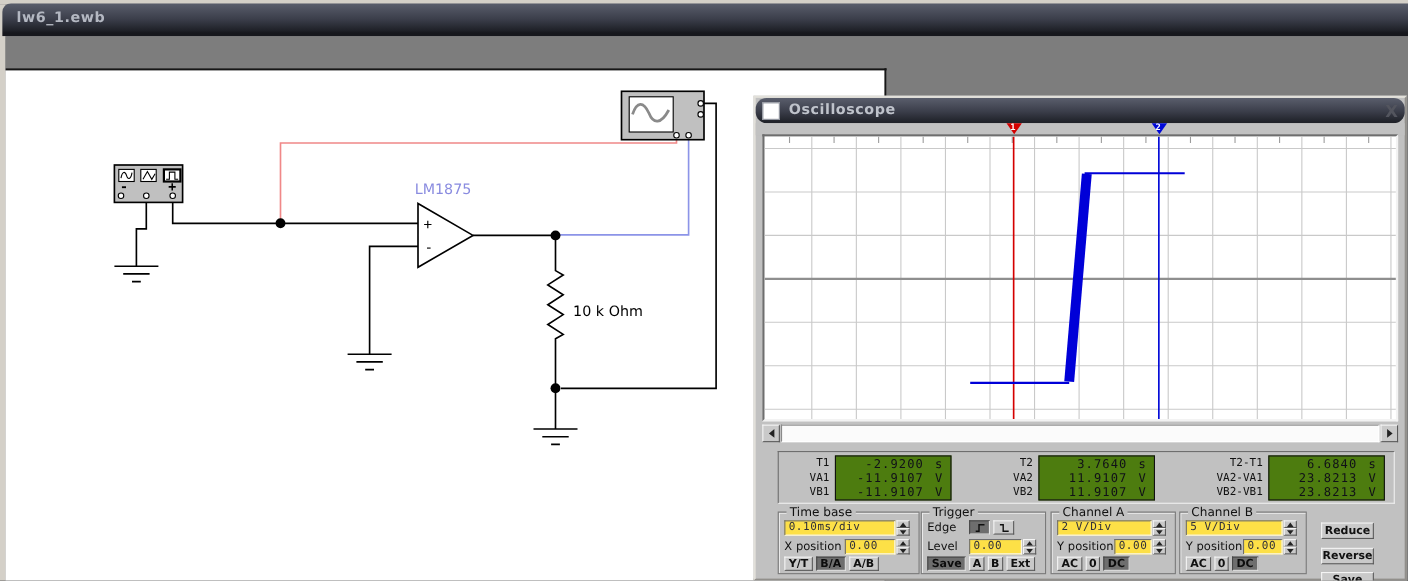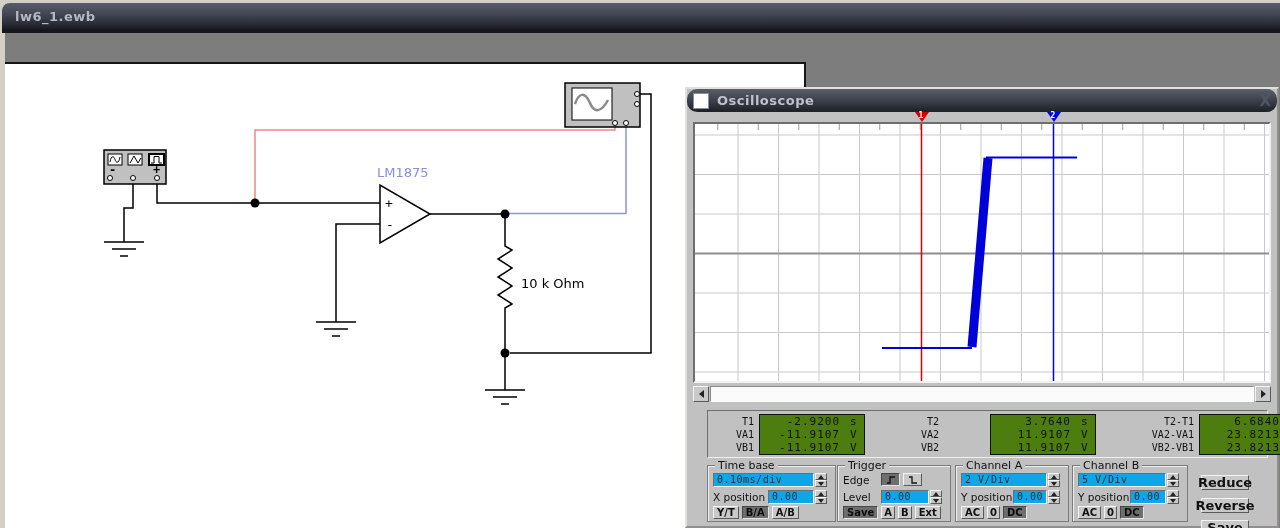--- a/index.html
+++ b/index.html
@@ -55,36 +55,36 @@
   .ro-val{flex:1;text-align:right;padding-right:10px;letter-spacing:1px;}
   .ro-unit{width:14px;}
   
   .controls{position:absolute;left:0;top:373px;width:590px;height:68px;}
   .grp{position:absolute;top:3px;height:55px;background:#c1c1c1;
     border:1px solid #7a7a7a;box-shadow:inset 1px 1px 0 #eeeeee;}
   .grp-label{position:absolute;top:-7px;left:7px;background:#c1c1c1;padding:0 3px;
     font-size:11px;color:#111;white-space:nowrap;}
   .row{position:absolute;left:5px;display:flex;align-items:center;}
   .r1{top:7px;} .r2{top:24px;} .r3{top:40px;}
-  .fld{background:#0ea5e9;border:1px solid;border-color:#6e6e6e #fafafa #fafafa #6e6e6e;
+  .fld{background:#fde047;border:1px solid;border-color:#6e6e6e #fafafa #fafafa #6e6e6e;
     font-family:"DejaVu Sans Mono",monospace;font-size:10px;color:#30303a;height:12px;
     line-height:12px;padding:0 3px;letter-spacing:0.5px;white-space:nowrap;overflow:hidden;}
   .lab{font-size:10.5px;color:#111;white-space:nowrap;}
   .spin{width:12px;height:14px;display:flex;flex-direction:column;margin-left:1px;}
   .su,.sd{flex:1;background:#c9c9c9;border:1px solid;box-sizing:border-box;
     border-color:#f4f4f4 #5a5a5a #5a5a5a #f4f4f4;display:flex;align-items:center;justify-content:center;}
   .su::after{content:"";border-left:3px solid transparent;border-right:3px solid transparent;border-bottom:4px solid #222;}
   .sd::after{content:"";border-left:3px solid transparent;border-right:3px solid transparent;border-top:4px solid #222;}
   .sbtn{height:13px;min-width:18px;padding:0 3px;background:#c9c9c9;border:1px solid;box-sizing:border-box;
     border-color:#f4f4f4 #5a5a5a #5a5a5a #f4f4f4;display:flex;align-items:center;justify-content:center;
     font-size:10px;font-weight:bold;color:#111;margin-right:3px;white-space:nowrap;}
   .sbtn.pressed{background:#6e6e6e;border-color:#474747 #e4e4e4 #e4e4e4 #474747;color:#0c0c0c;}
   .side-btn{position:absolute;left:514px;width:48px;height:15px;background:#c9c9c9;border:1px solid;
     box-sizing:border-box;border-color:#f4f4f4 #5a5a5a #5a5a5a #f4f4f4;display:flex;align-items:center;
-    justify-content:center;font-size:13px;font-weight:bold;color:#111;}
+    justify-content:center;font-size:10px;font-weight:bold;color:#111;}
 </style>
 </head>
 <body>
 
 <div id="screen">
   <div class="frame-top"></div>
   <div class="frame-left"></div>
   <div class="main-titlebar">
     <span class="main-title">lw6_1.ewb</span>
   </div>
@@ -243,21 +243,21 @@
           <div class="ro-row">
               <span class="ro-val">-11.9107</span>
               <span class="ro-unit">V</span>
             </div>
           <div class="ro-row">
               <span class="ro-val">-11.9107</span>
               <span class="ro-unit">V</span>
             </div>
         </div>
       </div>
-      <div class="ro-group" style="margin-left:40px;gap:46px;">
+      <div class="ro-group" style="margin-left:40px;">
         <div class="ro-labels" style="width:34px;">
           <div>T2</div>
           <div>VA2</div>
           <div>VB2</div>
         </div>
         <div class="ro-box">
           <div class="ro-row">
               <span class="ro-val">3.7640</span>
               <span class="ro-unit">s</span>
             </div>

